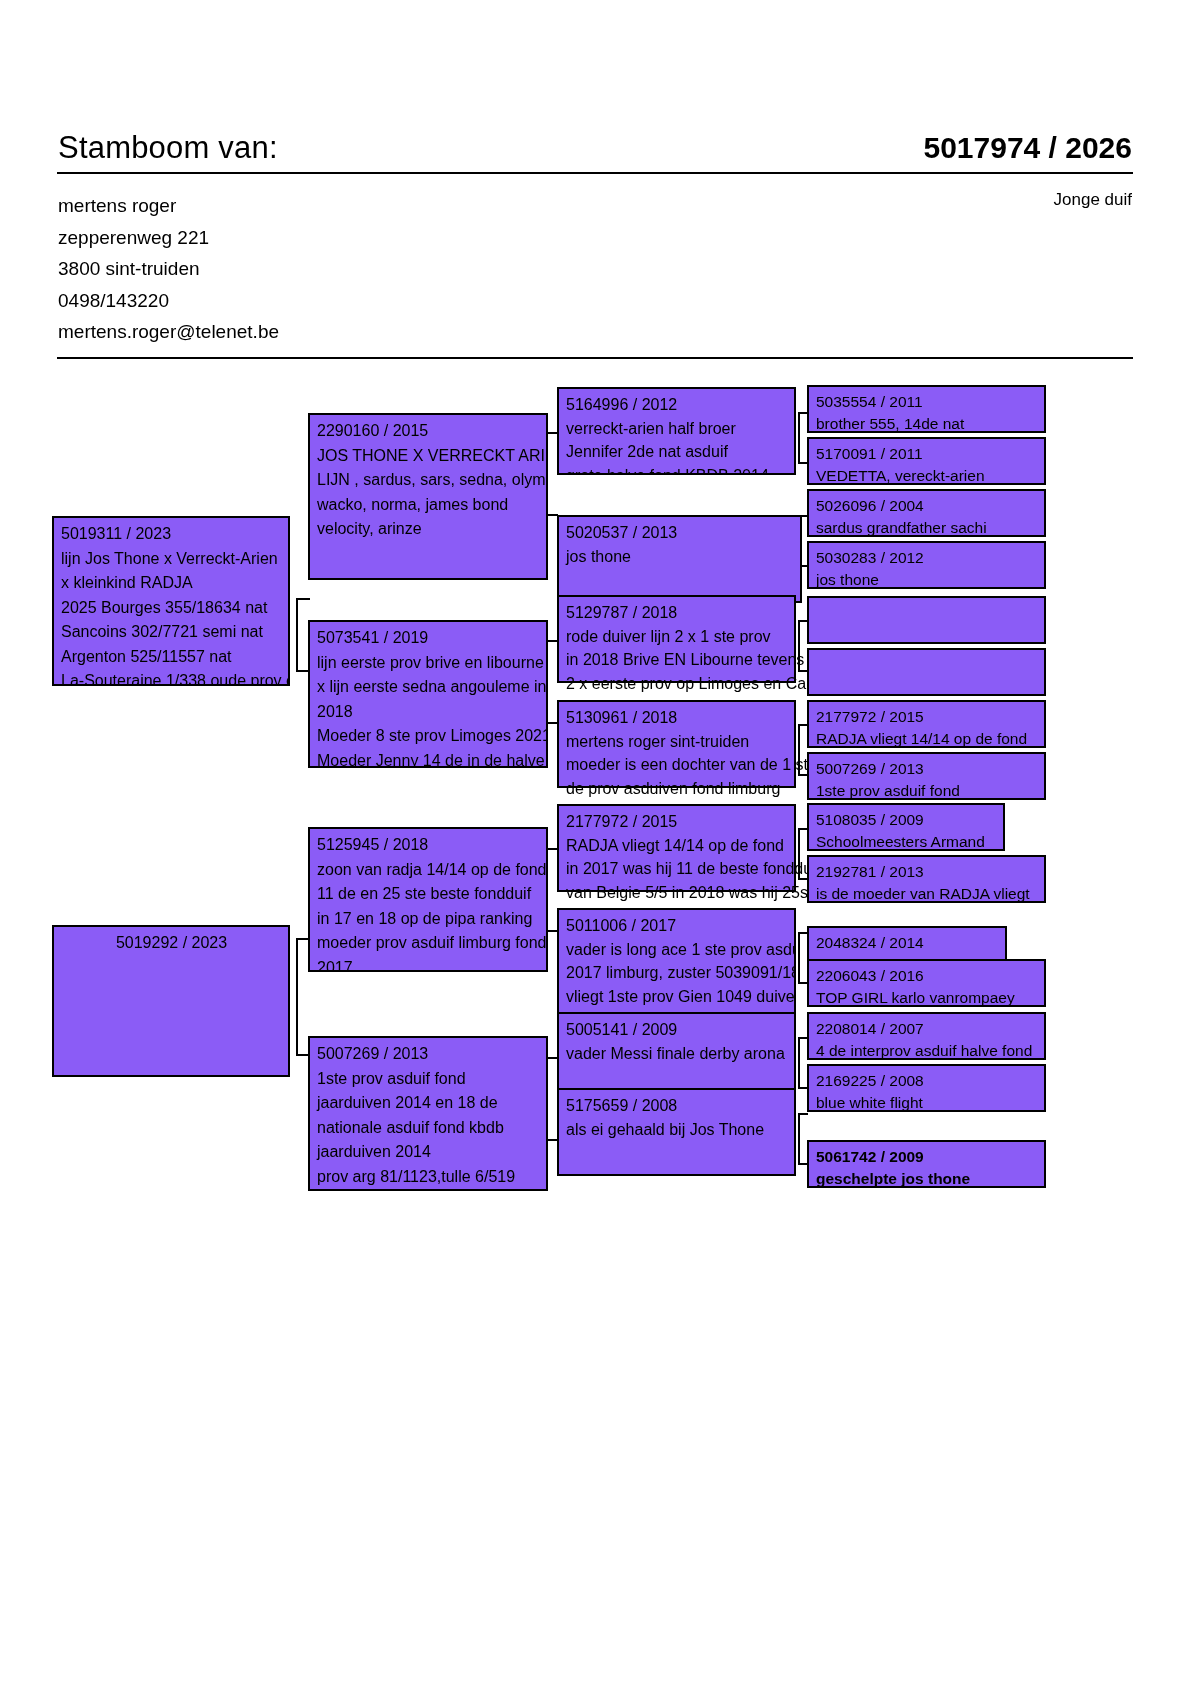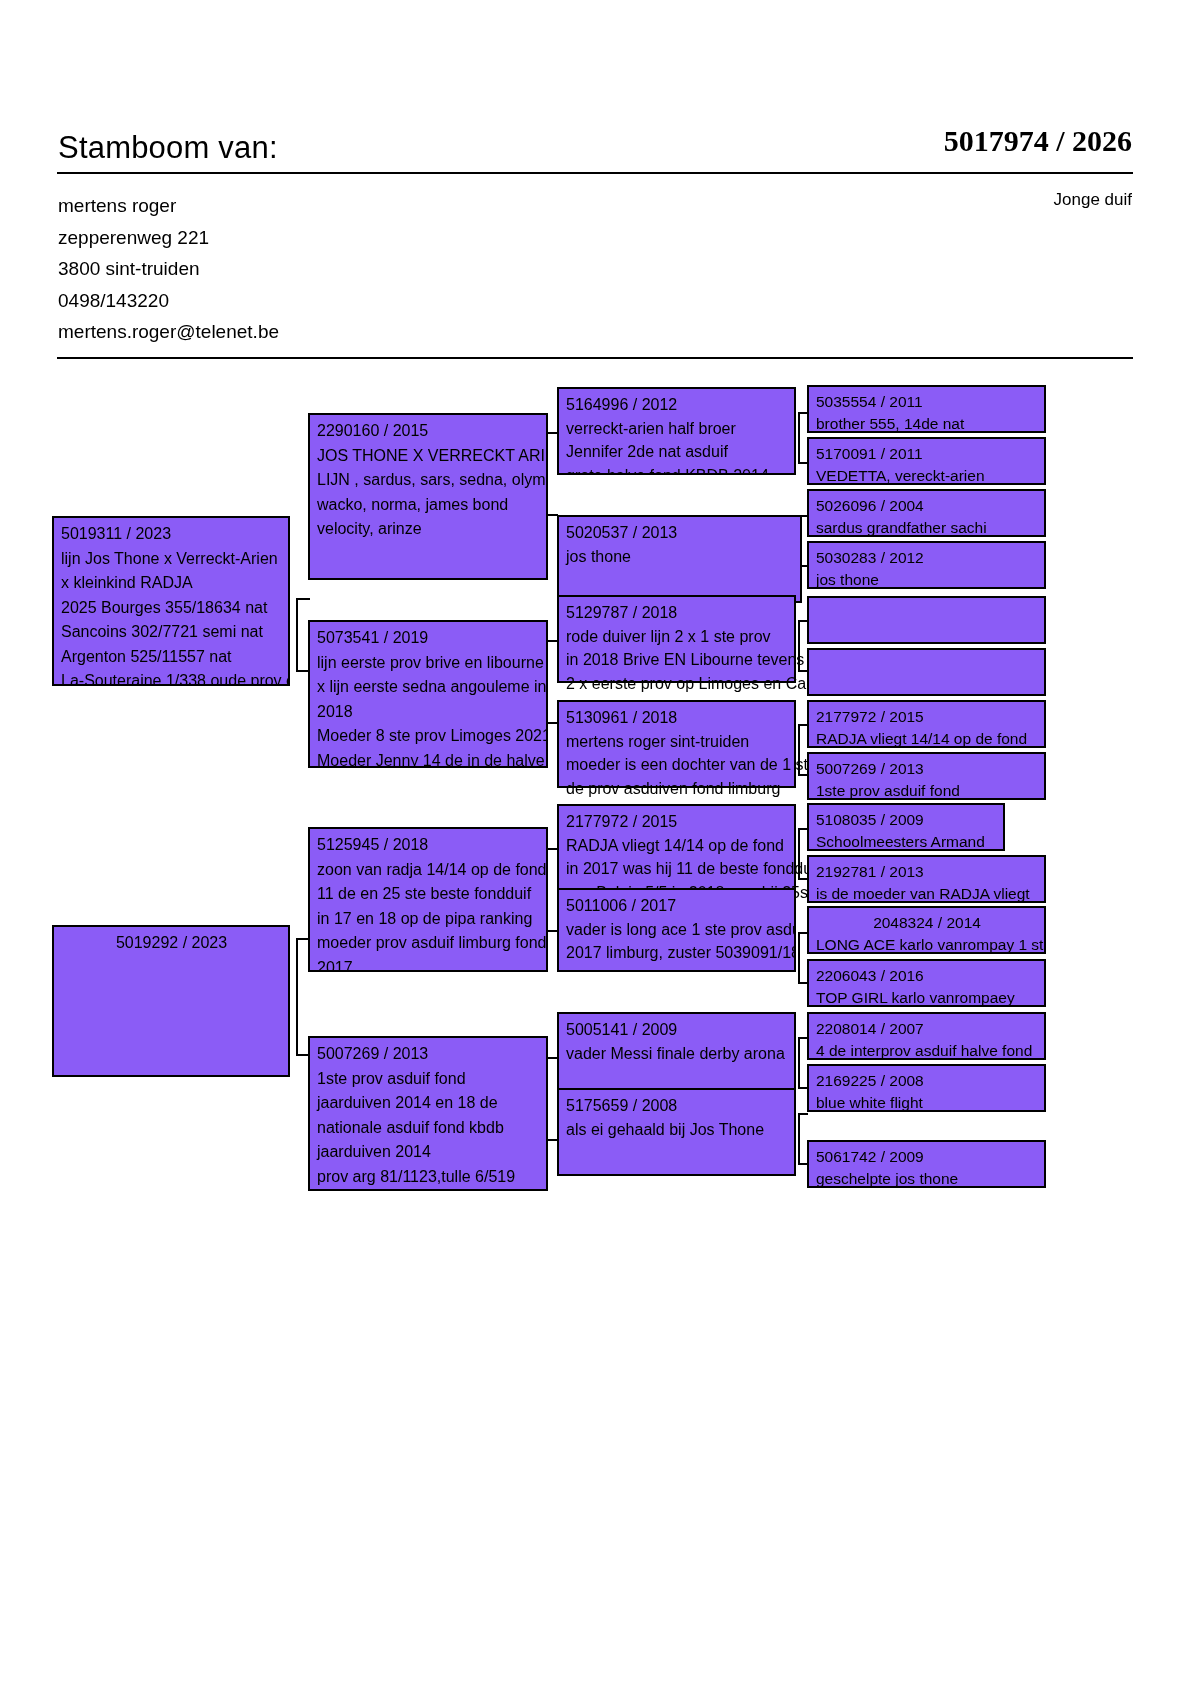--- a/index.html
+++ b/index.html
@@ -26,25 +26,24 @@
     position: absolute;
     left: 58px;
     top: 130px;
     font-size: 31px;
     letter-spacing: 0.2px;
     white-space: nowrap;
   }
   .hdr-ring {
     position: absolute;
     right: 58px;
-    top: 124px;
+    top: 131px;
     font-size: 30px;
     font-weight: 600;
     white-space: nowrap;
-    font-family: Liberation Serif, serif;
   }
   .rule {
     position: absolute;
     left: 57px;
     width: 1076px;
     border-top: 2px solid #000;
   }
   .rule-top { top: 172px; }
   .rule-bottom { top: 357px; }
 
@@ -254,21 +253,21 @@
       <div class="ln">de prov asduiven fond limburg</div>
     </div>
 
     <div class="node g3" style="left:557px; top:804px; width:239px; height:88px; overflow:visible;">
       <div class="ln">2177972 / 2015</div>
       <div class="ln">RADJA vliegt 14/14 op de fond</div>
       <div class="ln"> in 2017 was hij 11 de beste fondduif</div>
       <div class="ln">van Belgie 5/5 in 2018 was hij 25ste</div>
     </div>
 
-    <div class="node g3" style="left:557px; top:888px; width:239px; height:84px;">
+    <div class="node g3" style="left:557px; top:908px; width:239px; height:106px;">
       <div class="ln">5011006 / 2017</div>
       <div class="ln">vader is long ace 1 ste prov asduif</div>
       <div class="ln">2017 limburg,  zuster 5039091/18</div>
       <div class="ln">vliegt 1ste prov Gien 1049 duiven</div>
     </div>
 
     <div class="node g3" style="left:557px; top:1012px; width:239px; height:88px;">
       <div class="ln">5005141 / 2009</div>
       <div class="ln">vader Messi finale derby arona</div>
     </div>
@@ -309,35 +308,35 @@
       <div class="ln">1ste prov asduif fond</div>
     </div>
     <div class="node g4" style="left:807px; top:803px; width:198px; height:48px;">
       <div class="ln">5108035 / 2009</div>
       <div class="ln">Schoolmeesters Armand</div>
     </div>
     <div class="node g4" style="left:807px; top:855px; width:239px; height:48px;">
       <div class="ln">2192781 / 2013</div>
       <div class="ln">is de moeder van RADJA vliegt</div>
     </div>
-    <div class="node g4" style="left:807px; top:906px; width:239px; height:48px;text-align:center;">
+    <div class="node g4" style="left:807px; top:926px; width:200px; height:48px;">
       <div class="ln">2048324 / 2014</div>
       <div class="ln">LONG ACE karlo vanrompay 1 ste</div>
     </div>
     <div class="node g4" style="left:807px; top:959px; width:239px; height:48px;">
       <div class="ln">2206043 / 2016</div>
       <div class="ln">TOP GIRL karlo vanrompaey</div>
     </div>
     <div class="node g4" style="left:807px; top:1012px; width:239px; height:48px;">
       <div class="ln">2208014 / 2007</div>
       <div class="ln">4 de interprov asduif halve fond</div>
     </div>
     <div class="node g4" style="left:807px; top:1064px; width:239px; height:48px;">
       <div class="ln">2169225 / 2008</div>
       <div class="ln">blue white flight</div>
     </div>
-    <div class="node g4" style="left:807px; top:1140px; width:239px; height:48px;">
+    <div class="node g4" style="left:807px; top:1140px; width:239px; height:48px;font-weight:bold;">
       <div class="ln">5061742 / 2009</div>
       <div class="ln">geschelpte jos thone</div>
     </div>
 
   </div>
 </div>
 
 </body></html>

